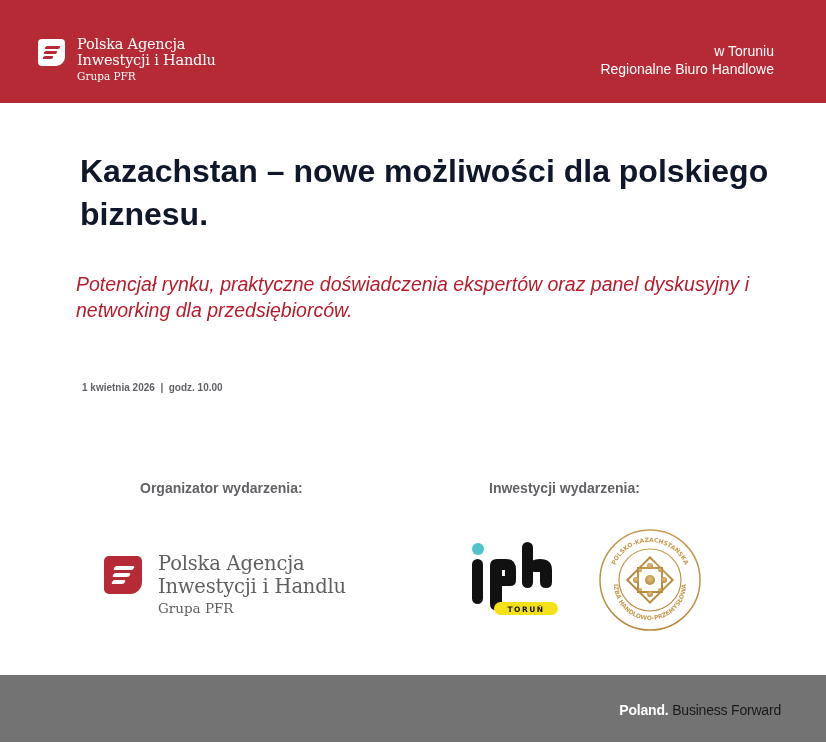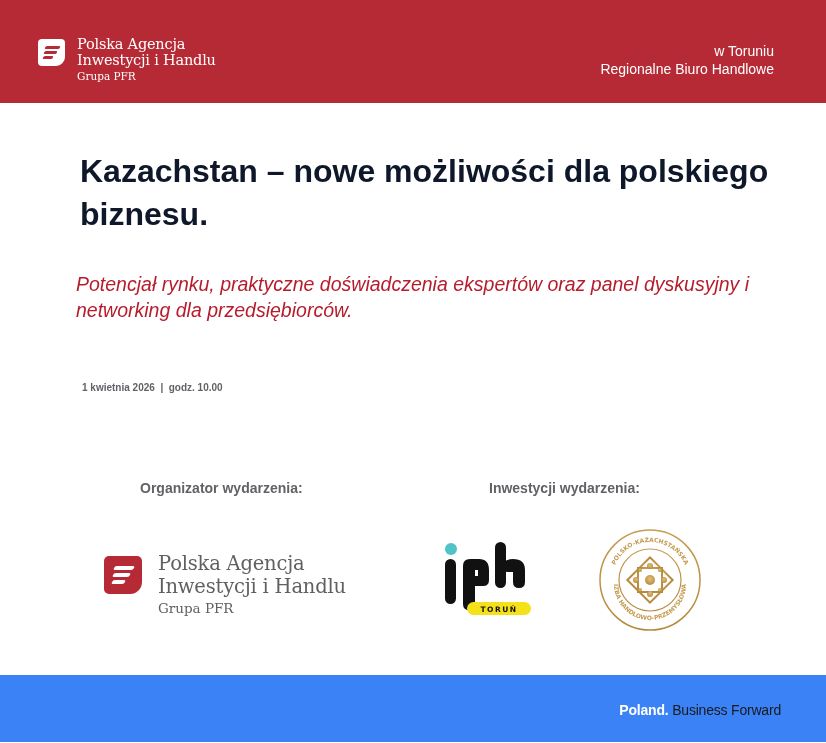--- a/index.html
+++ b/index.html
@@ -39,26 +39,26 @@
     .label { position: absolute; top: 480px; color: #606266; font-weight: bold; font-size: 14px; }
     .label.org { left: 140px; }
     .label.partners { left: 489px; }
 
     .paih-logo { position: absolute; left: 104px; top: 552px; display: flex; align-items: flex-start; }
     .paih-logo .logo-mark { width: 38px; height: 38px; background: #b52a35; border-radius: 5px 5px 12px 5px; margin-top: 4px; }
     .paih-logo .logo-text { color: #5f6062; margin-left: 16px; }
     .paih-logo .logo-text .l1, .paih-logo .logo-text .l2 { font-size: 19.5px; line-height: 23px; }
     .paih-logo .logo-text .l3 { font-size: 13.5px; line-height: 19px; margin-top: 1px; }
 
-    .iph-logo { position: absolute; left: 441px; top: 540px; width: 100px; height: 80px; }
+    .iph-logo { position: absolute; left: 468px; top: 540px; width: 100px; height: 80px; }
     .seal { position: absolute; left: 598px; top: 528px; width: 104px; height: 104px; }
 
     .footer {
       position: absolute; left: 0; top: 675px; width: 826px; height: 67px;
-      background: #3b82f6;
+      background: #737373;
     }
     .footer-tag { position: absolute; right: 45px; top: 27px; font-size: 14px; letter-spacing: -0.2px; }
     .footer-tag .a { color: #ffffff; font-weight: bold; }
     .footer-tag .b { color: #1a1a1a; }
   </style>
 </head>
 <body>
 
 <div class="header">
   <div class="header-logo">

